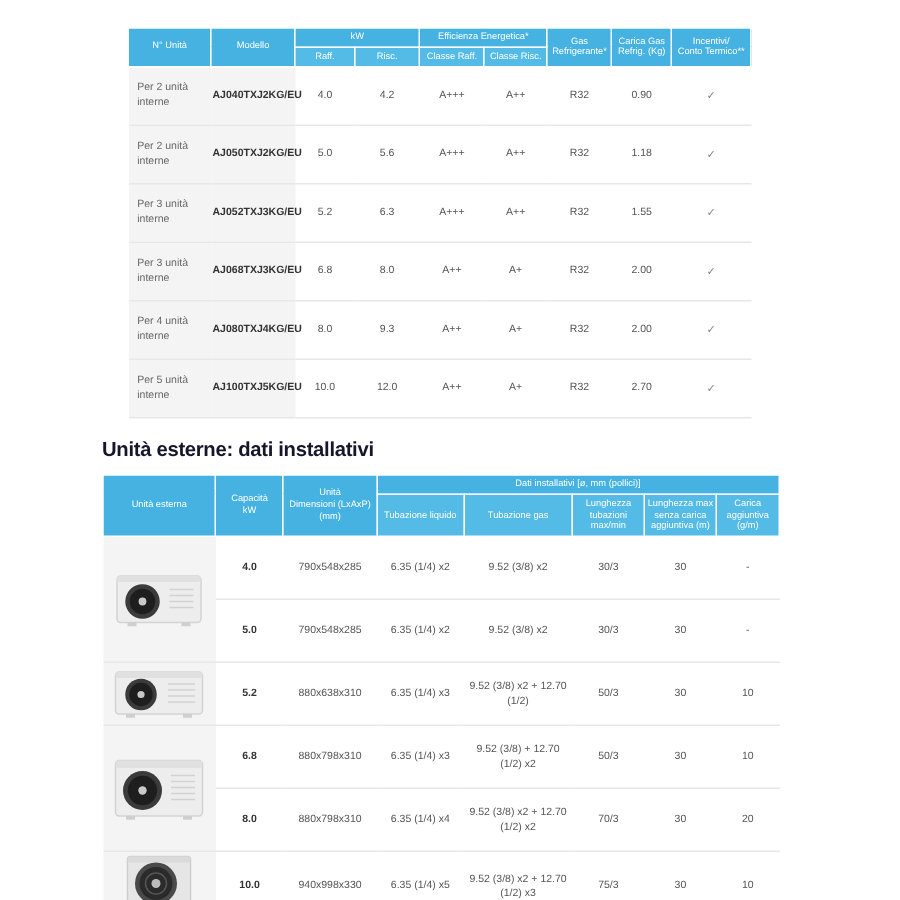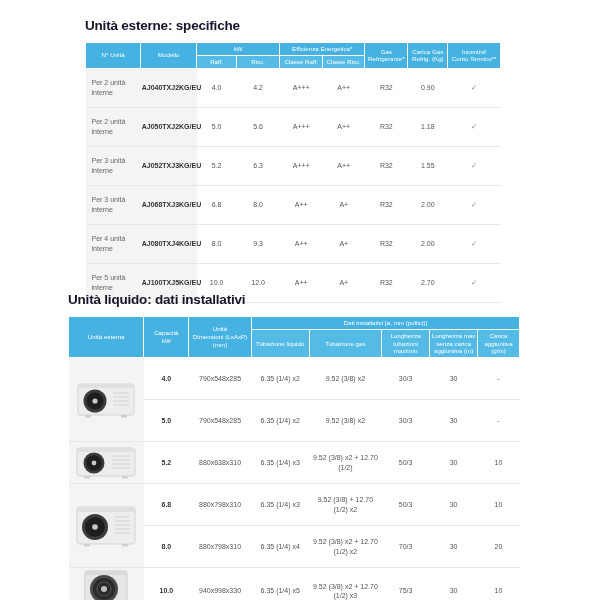--- a/index.html
+++ b/index.html
@@ -25,21 +25,20 @@
   td.check{color:#888;font-size:7.5px;}
   td.imgcell{background:#f4f4f4;border-bottom:1px solid #e7e7e7;}
   .unit{display:block;margin:0 auto;}
 </style>
 </head>
 <body>
 
 <div class="page">
 
   <div class="section1">
-    <h2 class="title">Unità esterne: specifiche</h2>
 
     <table class="t1">
       <colgroup>
         <col style="width:13.3%">
           <col style="width:13.5%">
           <col style="width:9.6%">
           <col style="width:10.4%">
         <col style="width:10.4%">
           <col style="width:10.1%">
           <col style="width:10.4%">
@@ -137,21 +136,21 @@
           <td>A+</td>
           <td>R32</td>
           <td>2.70</td>
           <td class="check">✓</td>
         </tr>
       </tbody>
     </table>
   </div>
 
   <div class="section2">
-    <h2 class="title">Unità liquido: dati installativi</h2>
+    <h2 class="title">Unità esterne: dati installativi</h2>
 
     <table class="t2">
       <colgroup>
         <col style="width:16.7%">
           <col style="width:10.0%">
           <col style="width:13.8%">
           <col style="width:12.9%">
         <col style="width:16.0%">
           <col style="width:10.7%">
           <col style="width:10.6%">

